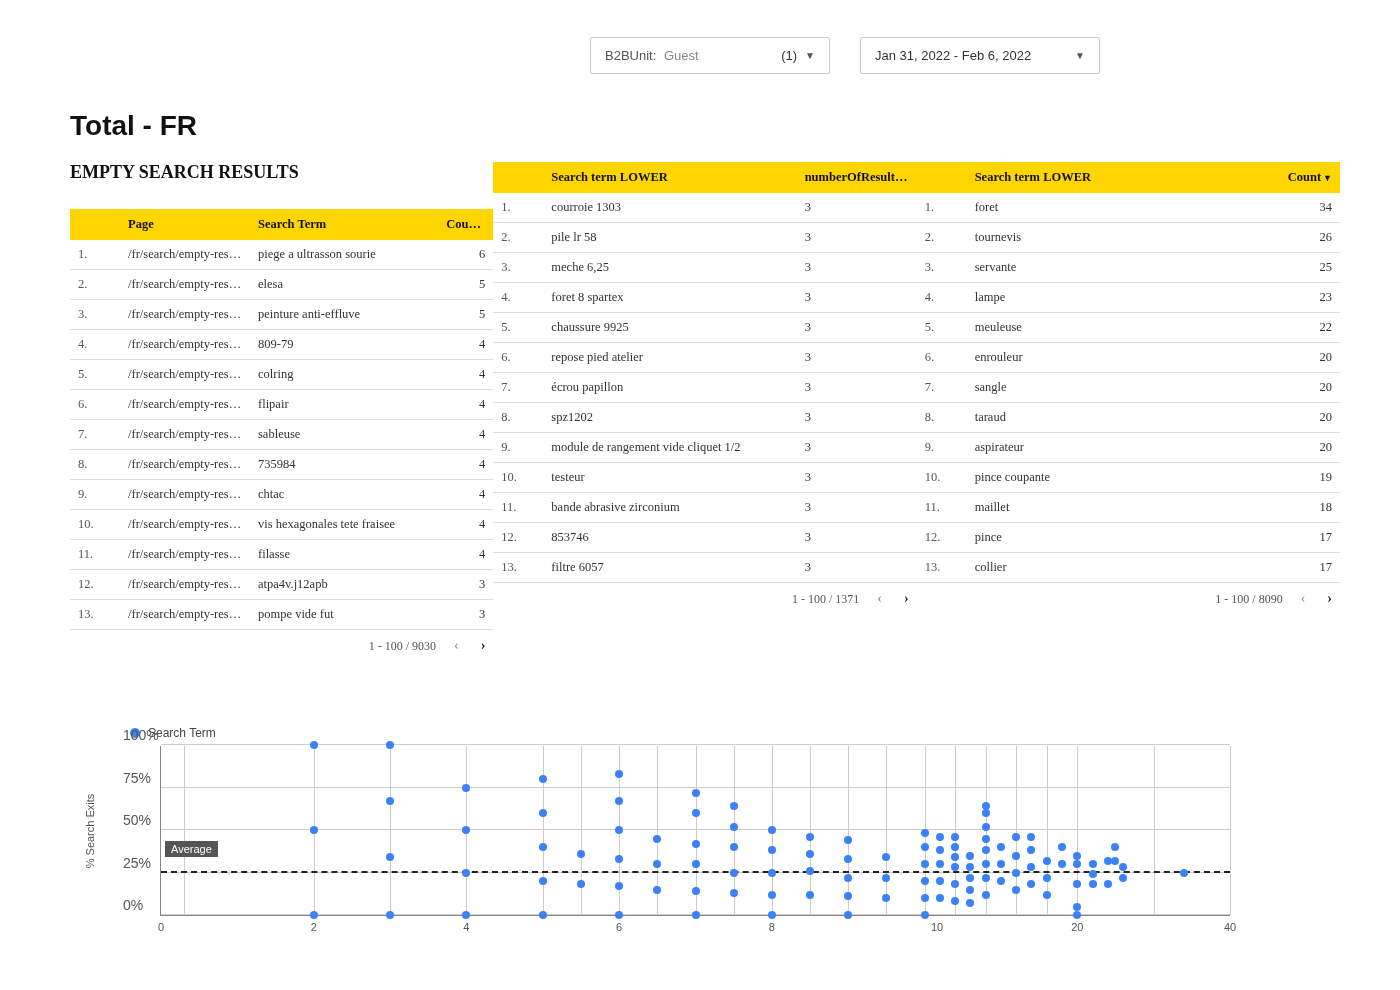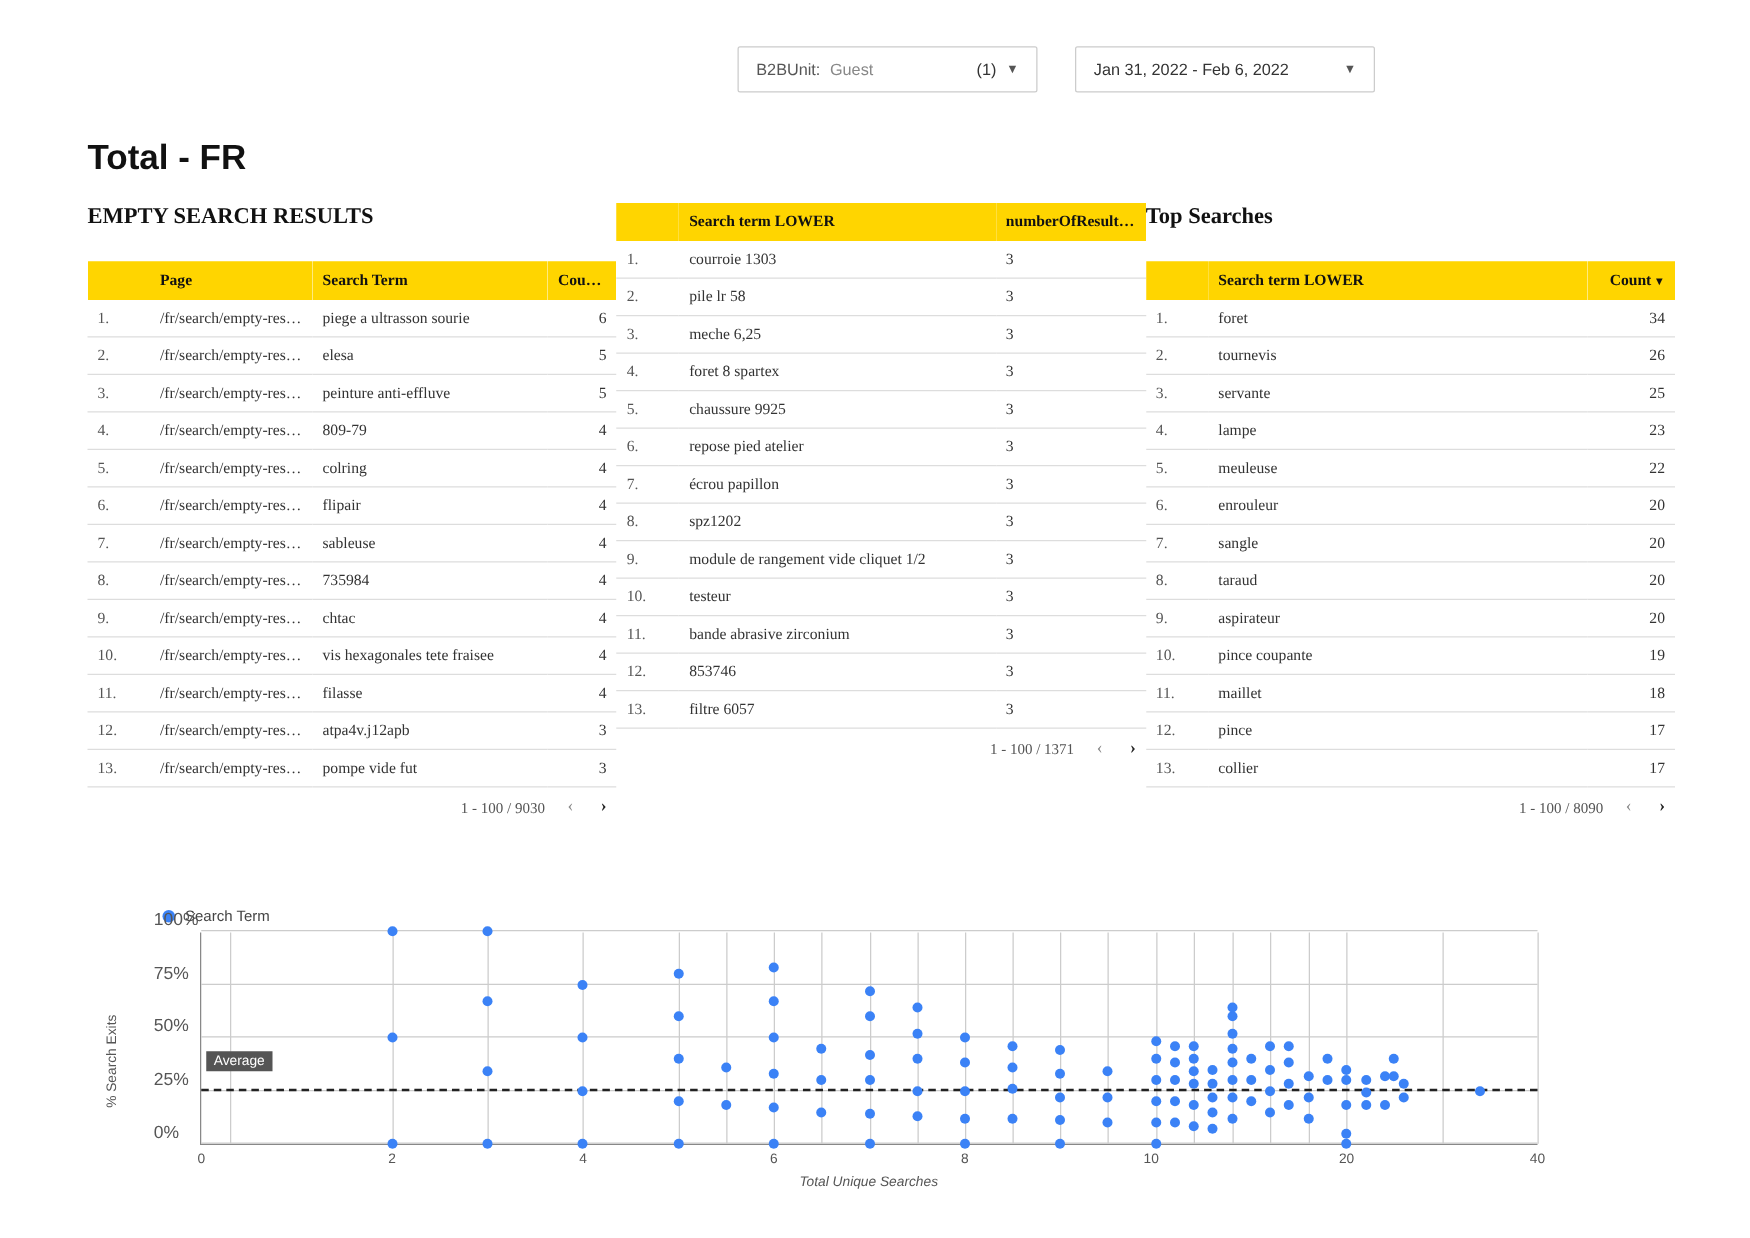--- a/index.html
+++ b/index.html
@@ -420,21 +420,20 @@
         </tbody>
     </table>
     <div class="pager">
       <span>1 - 100 / 1371</span>
       <span class="chev">‹</span>
       <span class="chev active">›</span>
     </div>
   </div>
 
   <div class="panel">
-    <h3>Top Searches</h3>
     <table>
       <colgroup>
           <col style="width:50px">
           <col>
           <col style="width:70px">
         </colgroup>
       <thead>
           <tr>
         <th class="idx-col"></th>
         <th>Search term LOWER</th>
@@ -555,21 +554,21 @@
         <div class="vgrid" style="left: 855.2px;"></div>
         <div class="vgrid" style="left: 885.743px;"></div>
         <div class="vgrid" style="left: 916.286px;"></div>
         <div class="vgrid" style="left: 992.643px;"></div>
         <div class="vgrid" style="left: 1069px;"></div>
         <div class="xtlabel" style="left: 0px;">0</div>
         <div class="xtlabel" style="left: 152.714px;">2</div>
         <div class="xtlabel" style="left: 305.429px;">4</div>
         <div class="xtlabel" style="left: 458.143px;">6</div>
         <div class="xtlabel" style="left: 610.857px;">8</div>
-        <div class="xtlabel" style="left: 760px;">10</div>
+        <div class="xtlabel" style="left: 776px;">10</div>
         <div class="xtlabel" style="left: 916.286px;">20</div>
         <div class="xtlabel" style="left: 1069px;">40</div>
         <div class="avg-line" style="bottom: 42.5px;"></div>
         <div class="avg-label" style="bottom: 42.5px;">Average</div>
         <div class="pt" style="left: 152.714px; bottom: 0px;"></div>
         <div class="pt" style="left: 152.714px; bottom: 85px;"></div>
         <div class="pt" style="left: 152.714px; bottom: 170px;"></div>
         <div class="pt" style="left: 229.071px; bottom: 0px;"></div>
         <div class="pt" style="left: 229.071px; bottom: 57.8px;"></div>
         <div class="pt" style="left: 229.071px; bottom: 113.9px;"></div>
@@ -677,15 +676,14 @@
         <div class="pt" style="left: 931.557px; bottom: 40.8px;"></div>
         <div class="pt" style="left: 931.557px; bottom: 51px;"></div>
         <div class="pt" style="left: 946.829px; bottom: 30.6px;"></div>
         <div class="pt" style="left: 946.829px; bottom: 54.4px;"></div>
         <div class="pt" style="left: 954.464px; bottom: 54.4px;"></div>
         <div class="pt" style="left: 954.464px; bottom: 68px;"></div>
         <div class="pt" style="left: 962.1px; bottom: 37.4px;"></div>
         <div class="pt" style="left: 962.1px; bottom: 47.6px;"></div>
         <div class="pt" style="left: 1023.19px; bottom: 42.5px;"></div>
       </div>
-    <div class="xlabel">Total Unique Searches</div>
   </div>
 </div>
 
 </body></html>

